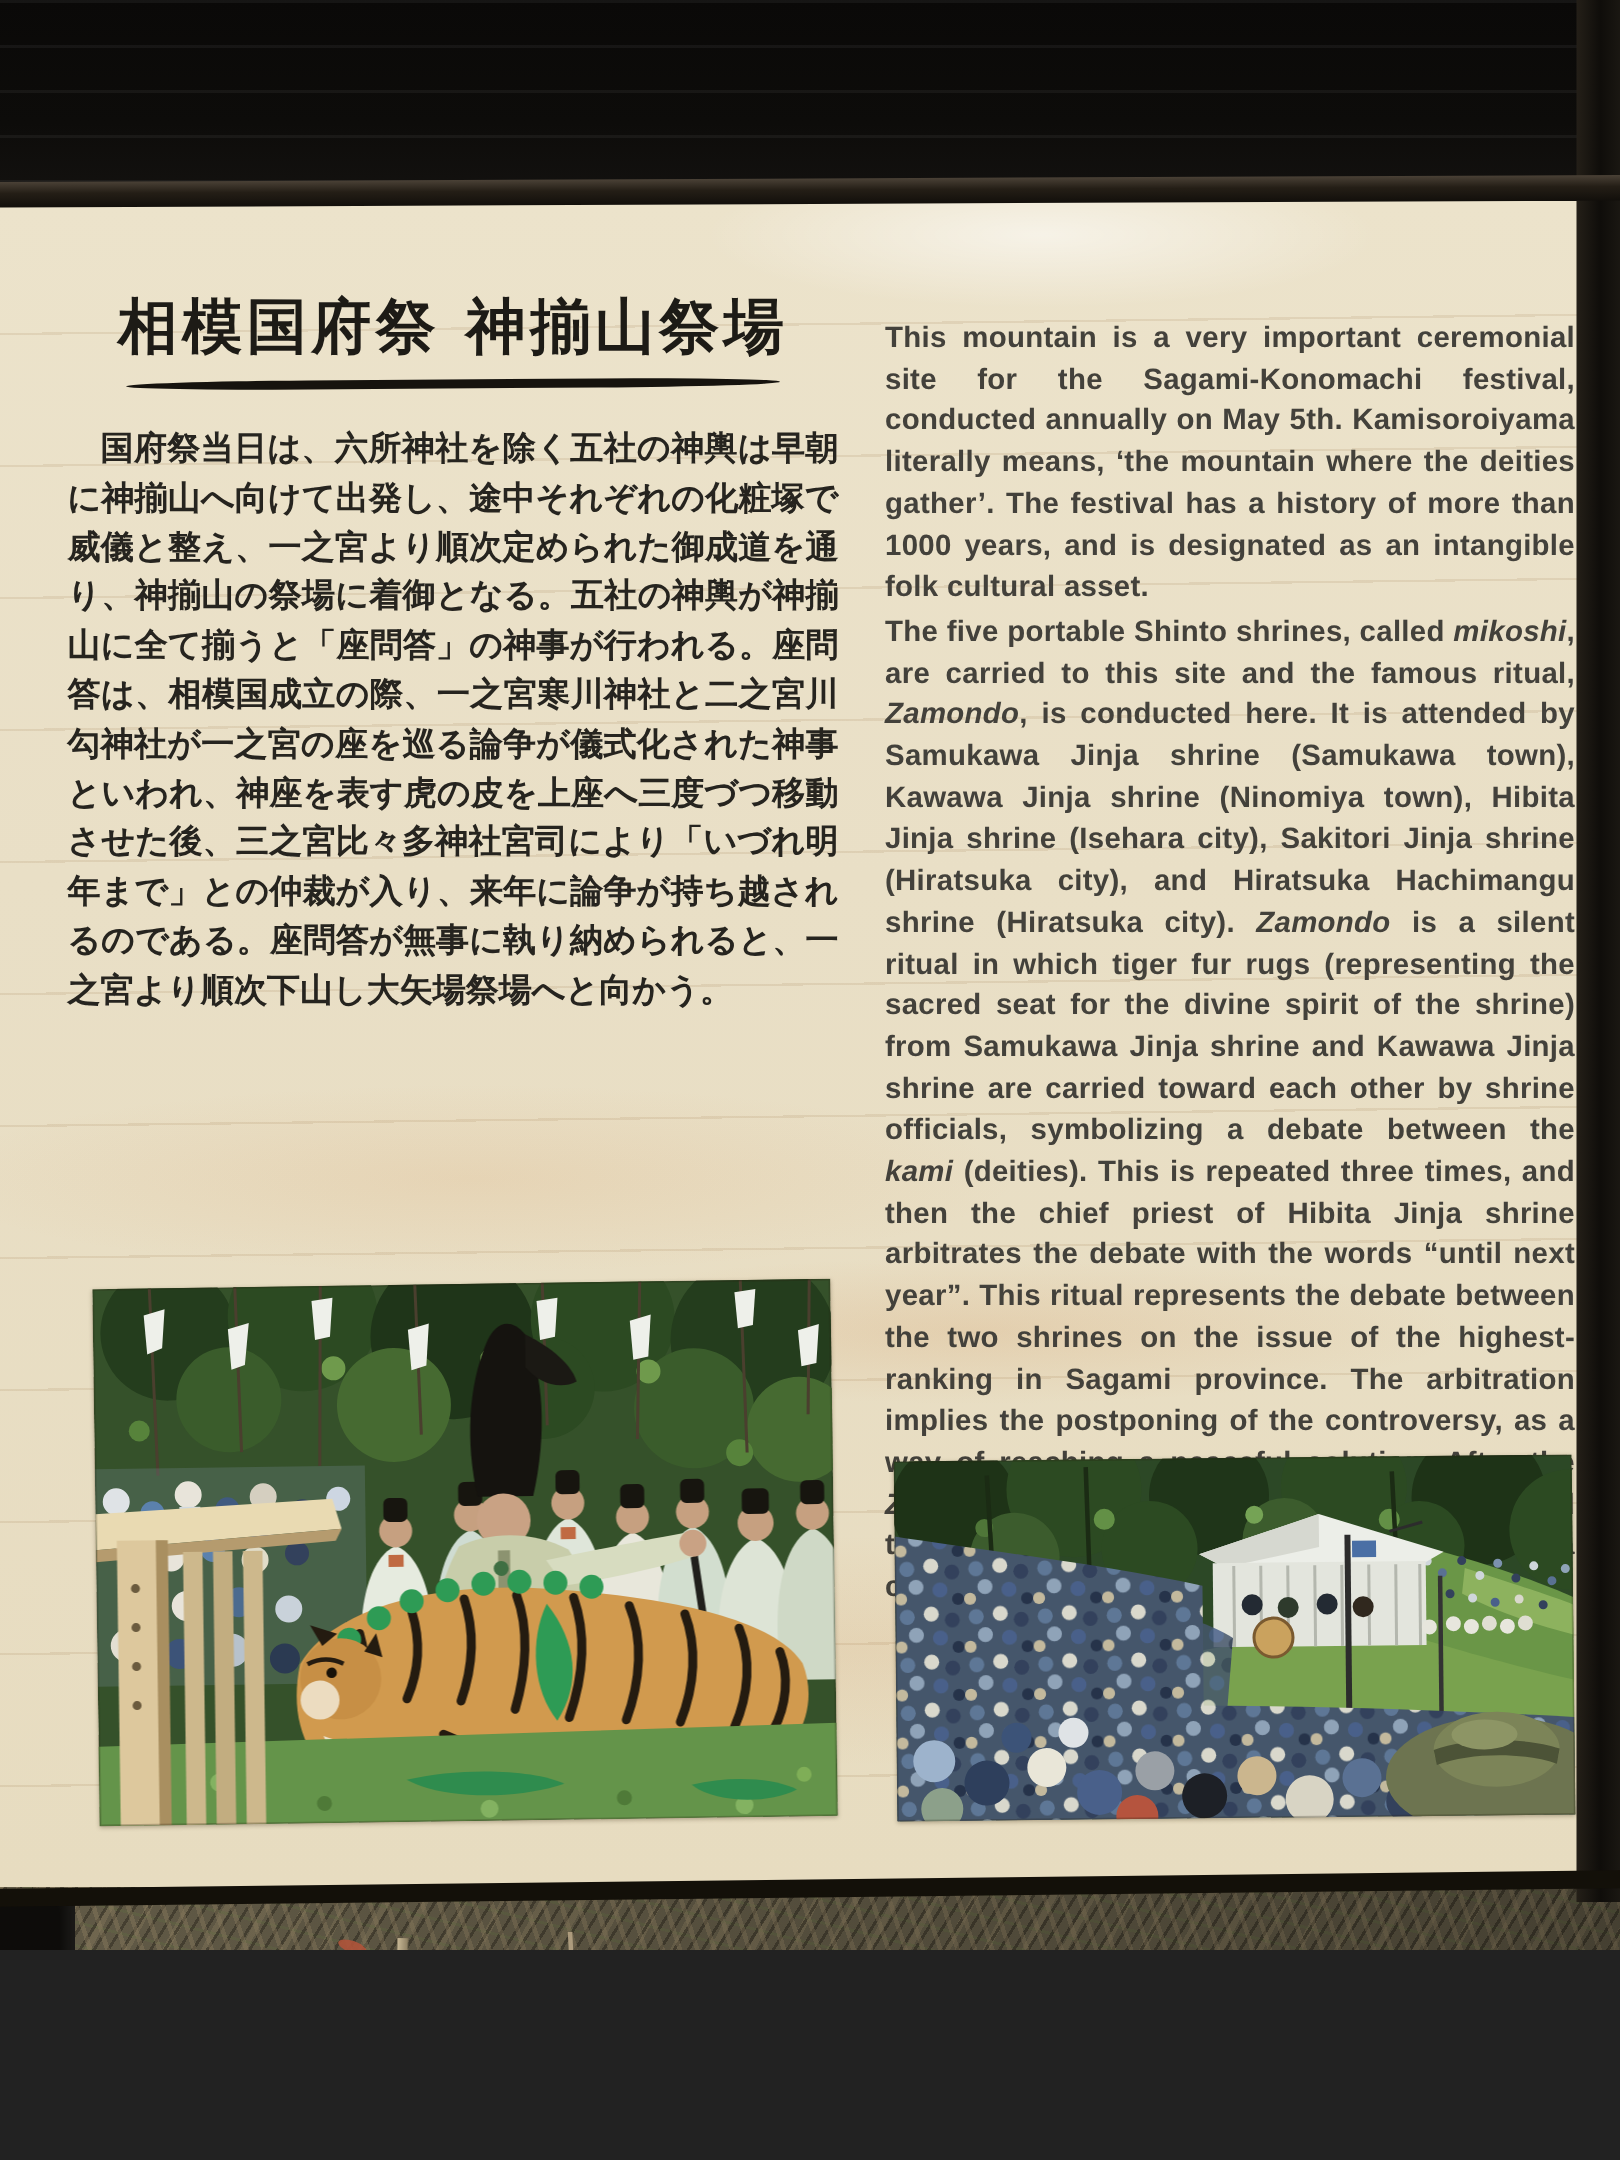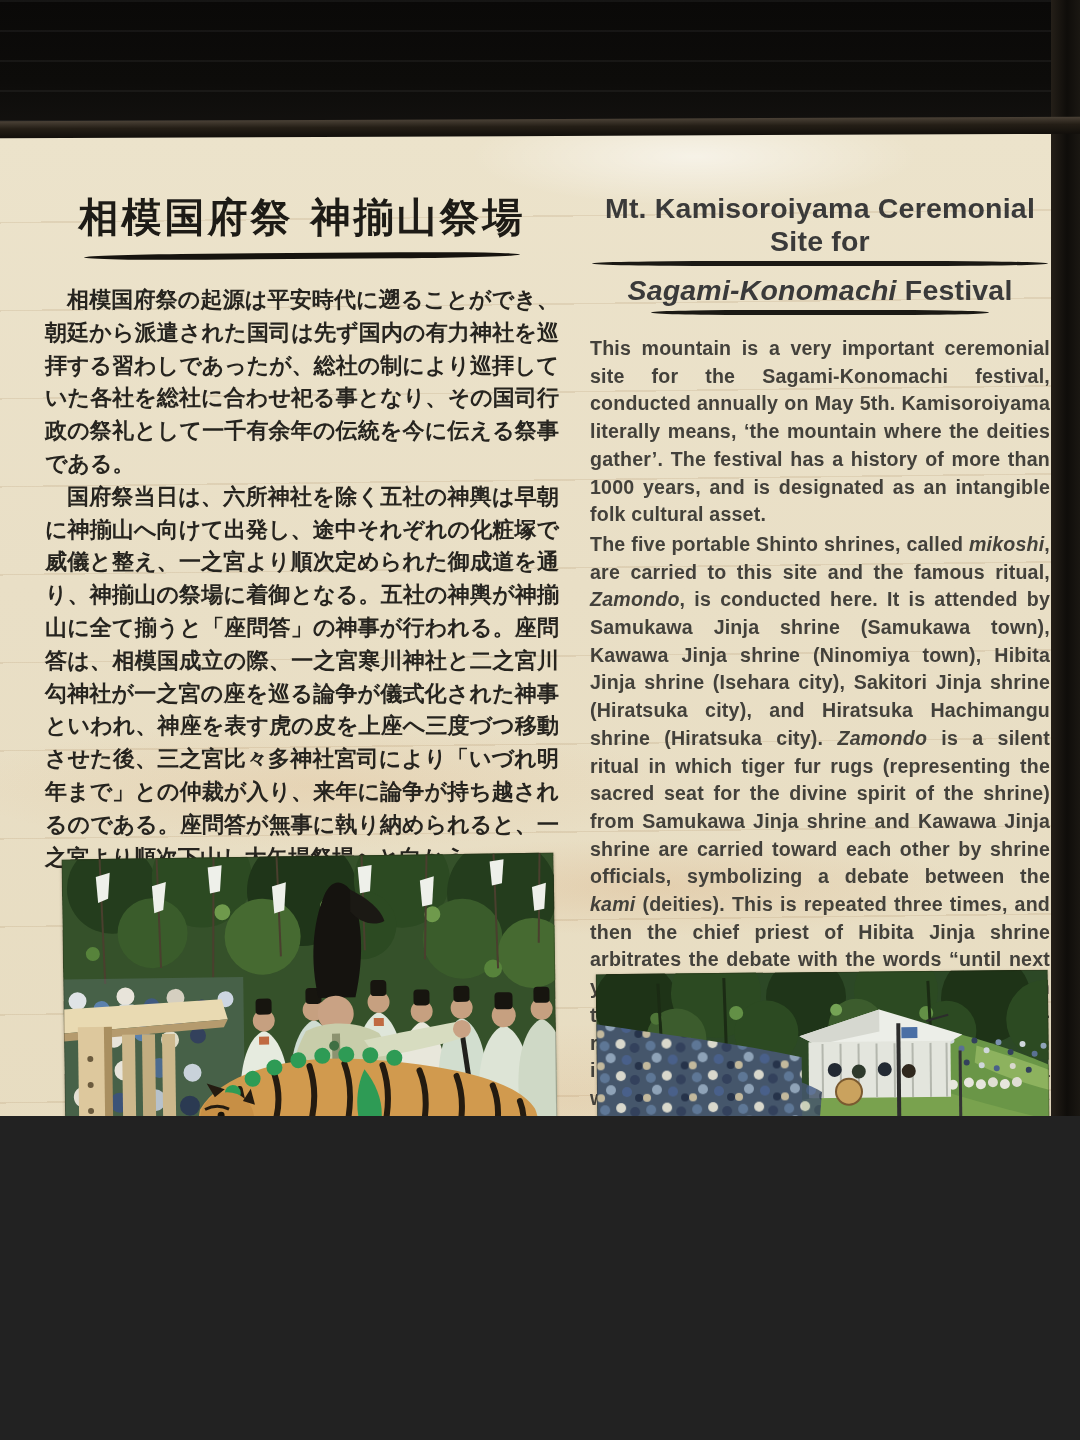--- a/index.html
+++ b/index.html
@@ -1,16 +1,16 @@
 <!DOCTYPE html>
 <html><head>
 <meta charset="utf-8">
 <style>
   html,body{margin:0;padding:0;background:#222;}
-  .scene{position:relative;width:1080px;height:1116px;overflow:hidden;
+  .scene{position:relative;width:1080px;height:1300px;overflow:hidden;
          font-family:"Liberation Sans","DejaVu Sans",sans-serif;background:#55503f;}
 
   
   .top-structure{position:absolute;left:0;top:0;width:1080px;height:136px;
     background:
       repeating-linear-gradient(180deg, rgba(255,255,255,0.05) 0 2px, transparent 2px 30px),
       linear-gradient(180deg,#0a0908 0%,#0d0c0a 60%,#141210 100%);}
   .ground{position:absolute;left:0;top:1258px;width:1080px;height:182px;
     background-image:
       linear-gradient(90deg, rgba(120,108,82,.20), rgba(32,28,20,.38)),
@@ -105,32 +105,25 @@
       <ellipse cx="235" cy="40" rx="10" ry="4" fill="#b0543a" transform="rotate(20 235 40)"></ellipse>
     </g>
   </svg>
 
   <div class="board">
 
     <div class="col-jp">
       <div class="jp-title">相模国府祭 神揃山祭場</div>
       <div class="jp-underline"></div>
       <div class="jp-body">
-        <p>相模国府祭の起源は平安時代に遡ることができ、朝廷から派遣された国司は先ず国内の有力神社を巡拝する習わしであったが、総社の制により巡拝していた各社を総社に合わせ祀る事となり、その国司行政の祭礼として一千有余年の伝統を今に伝える祭事である。</p>
         <p>国府祭当日は、六所神社を除く五社の神輿は早朝に神揃山へ向けて出発し、途中それぞれの化粧塚で威儀と整え、一之宮より順次定められた御成道を通り、神揃山の祭場に着御となる。五社の神輿が神揃山に全て揃うと「座問答」の神事が行われる。座問答は、相模国成立の際、一之宮寒川神社と二之宮川勾神社が一之宮の座を巡る論争が儀式化された神事といわれ、神座を表す虎の皮を上座へ三度づつ移動させた後、三之宮比々多神社宮司により「いづれ明年まで」との仲裁が入り、来年に論争が持ち越されるのである。座問答が無事に執り納められると、一之宮より順次下山し大矢場祭場へと向かう。</p>
       </div>
     </div>
 
     <div class="col-en">
-      <div class="en-title">
-        <span class="en-title-line">Mt. Kamisoroiyama Ceremonial Site for</span>
-        <div class="en-underline u1"></div>
-        <span class="en-title-line"><i>Sagami-Konomachi</i><span> Festival</span></span>
-        <div class="en-underline u2"></div>
-      </div>
       <div class="en-body">
         <p>This mountain is a very important ceremonial site for the Sagami-Konomachi festival, conducted annually on May 5th. Kamisoroiyama literally means, ‘the mountain where the deities gather’. The festival has a history of more than 1000 years, and is designated as an intangible folk cultural asset.</p>
         <p><span>The five portable Shinto shrines, called </span><i>mikoshi</i><span>, are carried to this site and the famous ritual, </span><i>Zamondo</i><span>, is conducted here. It is attended by Samukawa Jinja shrine (Samukawa town), Kawawa Jinja shrine (Ninomiya town), Hibita Jinja shrine (Isehara city), Sakitori Jinja shrine (Hiratsuka city), and Hiratsuka Hachimangu shrine (Hiratsuka city). </span><i>Zamondo</i><span> is a silent ritual in which tiger fur rugs (representing the sacred seat for the divine spirit of the shrine) from Samukawa Jinja shrine and Kawawa Jinja shrine are carried toward each other by shrine officials, symbolizing a debate between the </span><i>kami</i><span> (deities). This is repeated three times, and then the chief priest of Hibita Jinja shrine arbitrates the debate with the words “until next year”. This ritual represents the debate between the two shrines on the issue of the highest-ranking in Sagami province. The arbitration implies the postponing of the controversy, as a way of reaching a peaceful solution. After the </span><i>Zamondo</i><span> ritual, the portable shrines descend the mountain and are carried to Oyaba ceremonial site, about 300m to the south.</span></p>
       </div>
     </div>
 
     <div class="photo photo-left">
       <svg viewBox="0 0 492 358" preserveAspectRatio="none">
         <rect width="492" height="358" fill="#35512a"></rect>
         <g>

